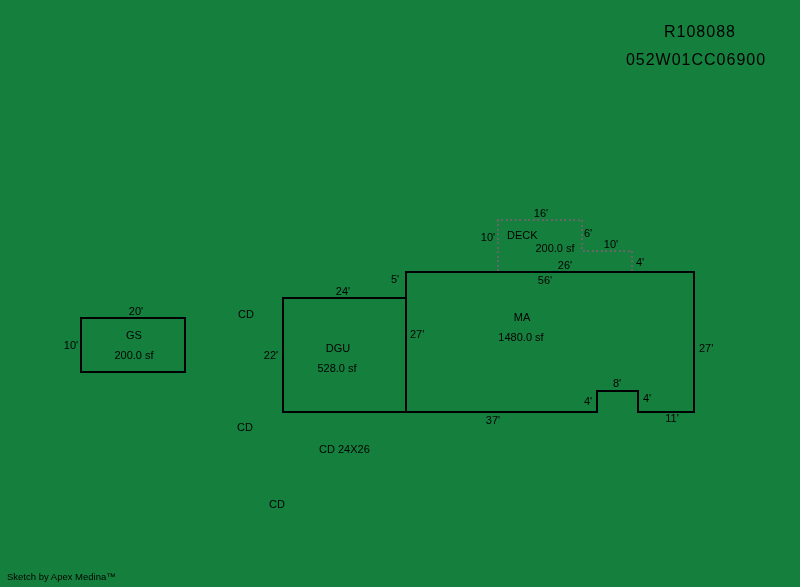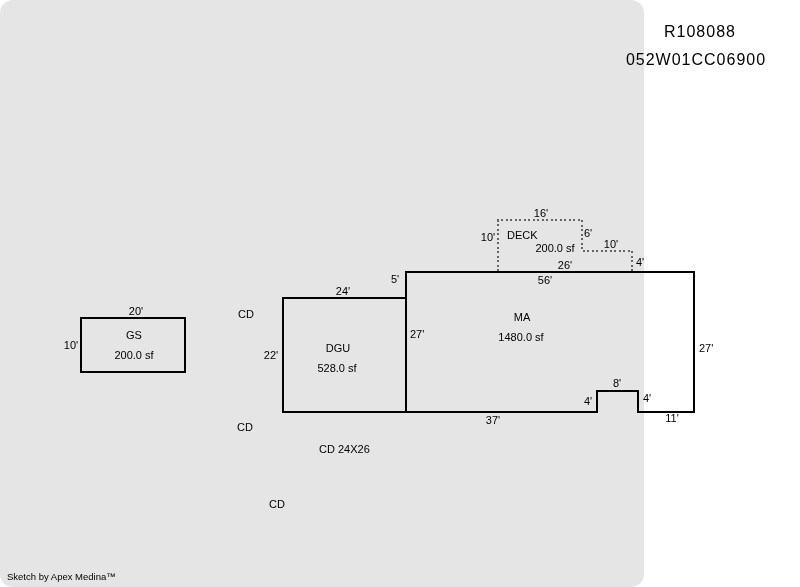--- a/index.html
+++ b/index.html
@@ -6,24 +6,23 @@
     margin: 0;
     padding: 0;
     background: #ffffff;
     width: 800px;
     height: 587px;
     overflow: hidden;
     font-family: "Liberation Sans", sans-serif;
   }
   .sketch-stage {
     position: relative;
-    width: 644px;
+    width: 800px;
     height: 587px;
-    background: #e5e5e5;
-    border-radius: 13px;
+    background: #15803d;
   }
   svg { display: block; }
   .outline {
     fill: none;
     stroke: #000000;
     stroke-width: 2.5;
     shape-rendering: crispEdges;
   }
   .outline-dotted {
     fill: none;

